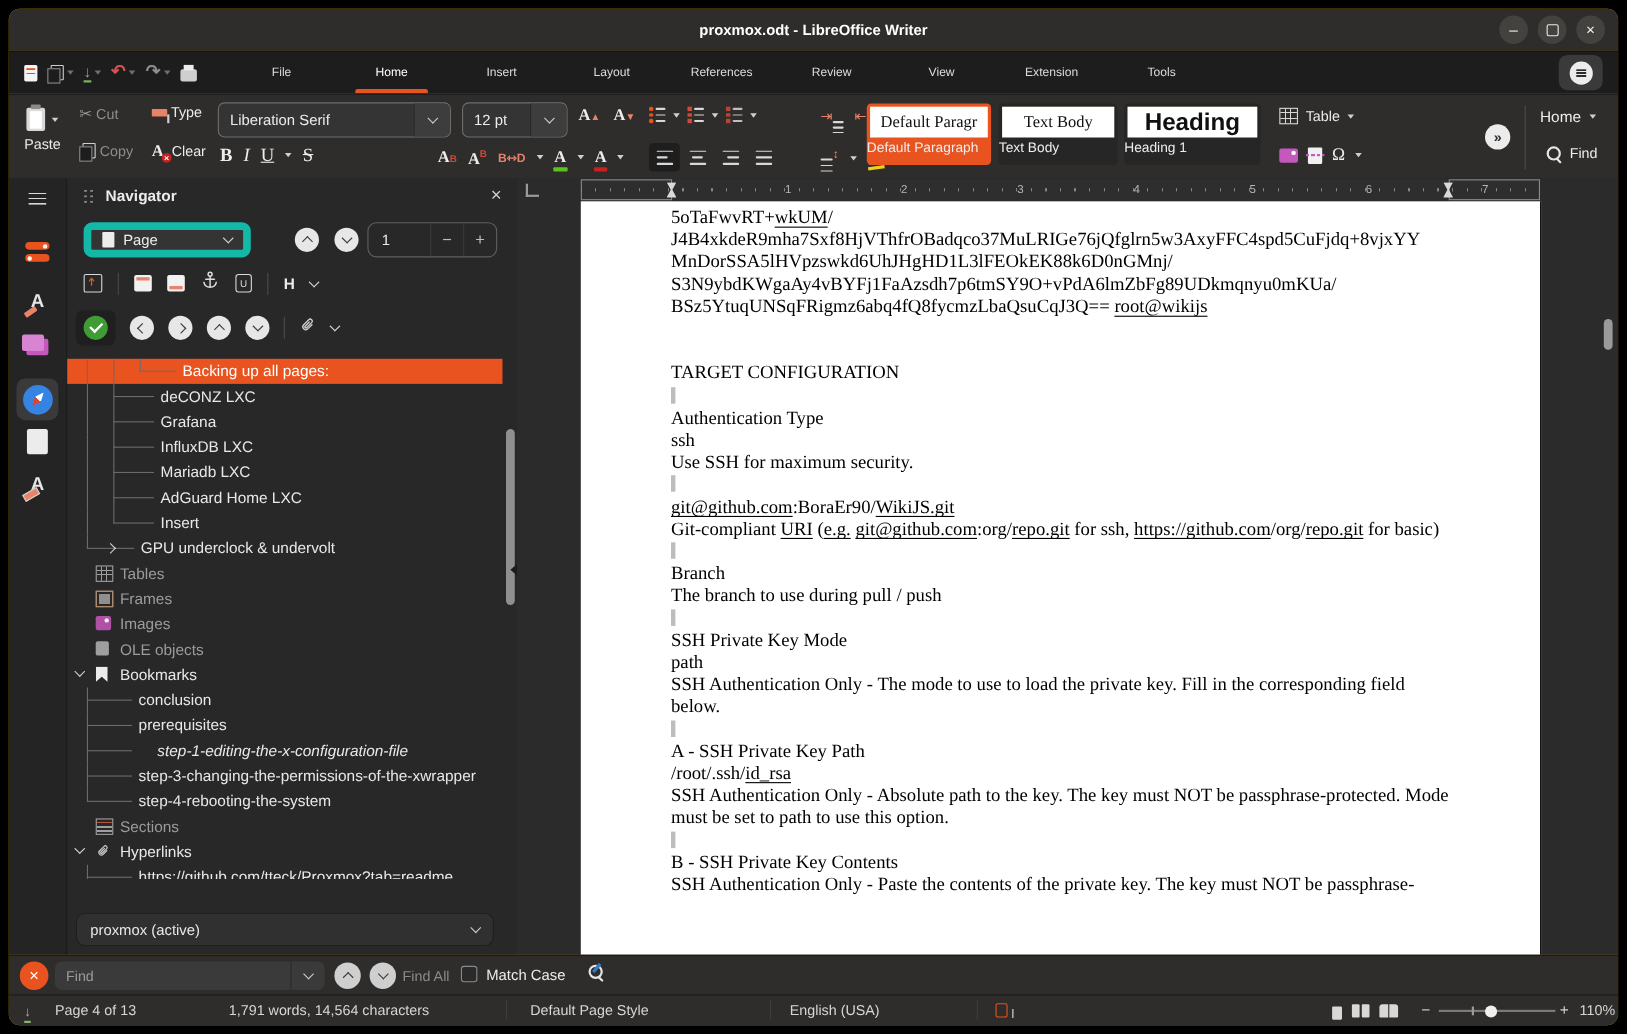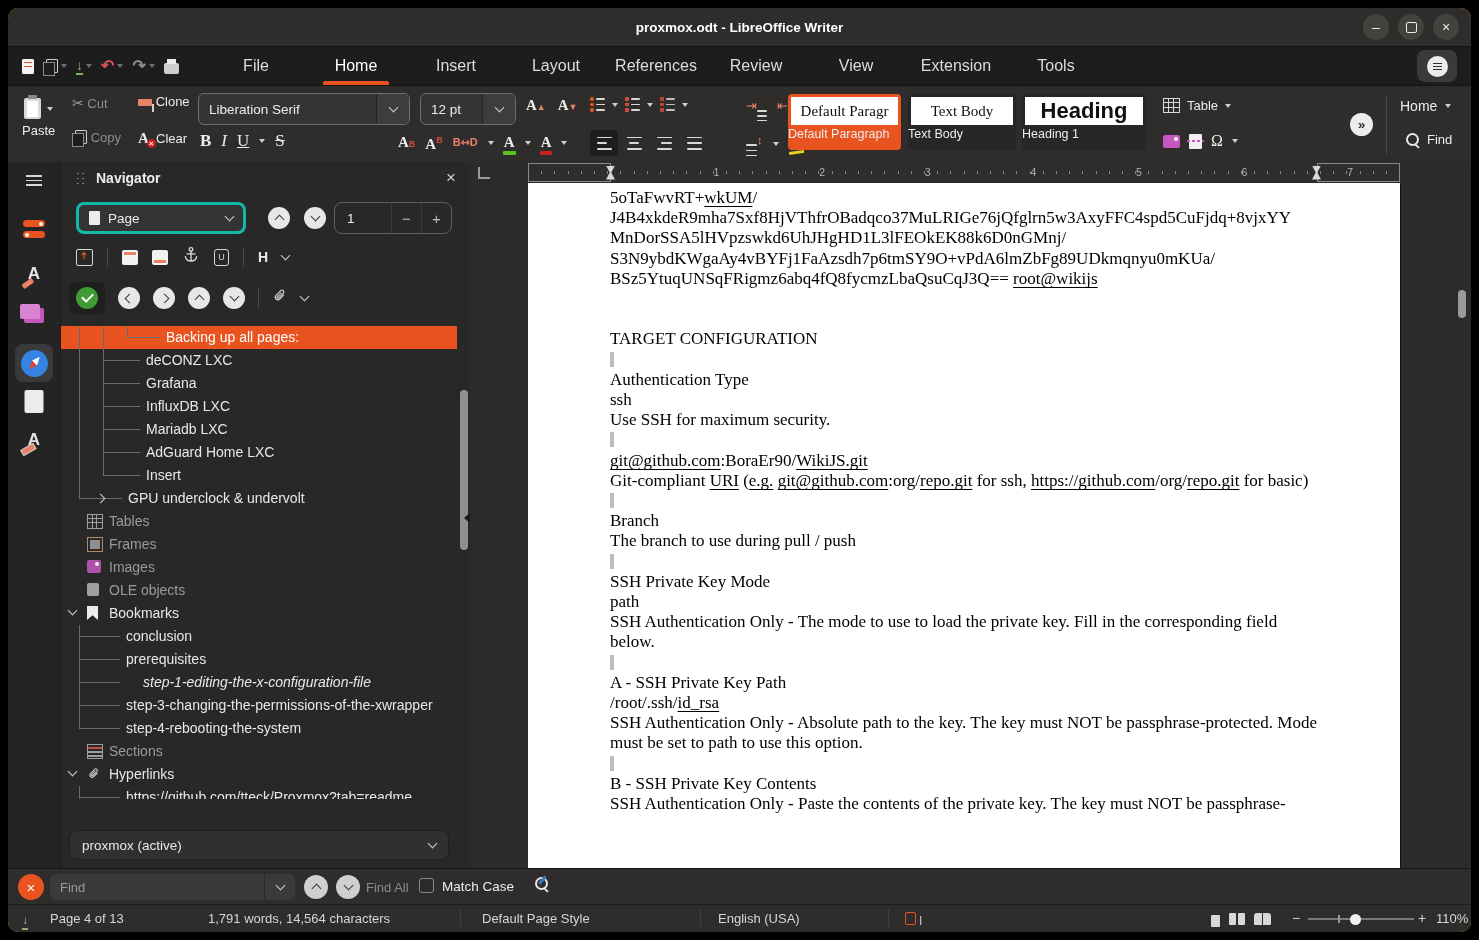--- a/index.html
+++ b/index.html
@@ -22,21 +22,21 @@
   .doc-ic{width:12px;height:15px;background:#f4f4f4;border-radius:1.5px;position:relative;display:block;}
   .doc-ic::after{content:"";position:absolute;left:2px;right:2px;top:3px;height:7px;background:repeating-linear-gradient(#e8531f 0 1.5px,transparent 1.5px 4px);}
   .copy-ic{width:10px;height:12px;border:1.2px solid #cfcfcf;border-radius:1px;position:relative;display:block;margin-left:3px;}
   .copy-ic::before{content:"";position:absolute;left:-4px;top:2px;width:10px;height:12px;border:1.2px solid #8a8a8a;background:#1d1d1d;}
   .dl-ic{color:#7cb564;font-size:14px;font-weight:bold;line-height:1;border-bottom:2px solid #7cb564;padding-bottom:1px;}
   .undo-ic{color:#d35454;font-size:16px;line-height:1;font-weight:bold;}
   .redo-ic{color:#8f8f8f;font-size:16px;line-height:1;font-weight:bold;}
   .print-ic{width:15px;height:11px;background:#cfcfcf;border-radius:2px;position:relative;display:block;margin-top:4px;}
   .print-ic::before{content:"";position:absolute;left:3px;top:-4px;width:9px;height:5px;background:#ececec;}
   .tabs{position:absolute;left:198px;top:0;height:100%;display:flex;}
-  .tab{width:100px;display:flex;align-items:center;justify-content:center;color:#dcdcdc;font-size:16px;position:relative;cursor:default;}
+  .tab{width:100px;display:flex;align-items:center;justify-content:center;color:#dcdcdc;font-size:11px;position:relative;cursor:default;}
   .tab.active{color:#fff;}
   .tab.active::after{content:"";position:absolute;left:17px;right:17px;bottom:0;height:4px;background:#e8531f;border-radius:2px 2px 0 0;}
   .menubtn{position:absolute;right:14px;top:3px;width:40px;height:32px;background:#3a3a3a;border-radius:8px;display:flex;align-items:center;justify-content:center;}
   .menubtn .circ{width:21px;height:21px;border-radius:50%;background:#ececec;display:flex;align-items:center;justify-content:center;}
   .hlines{width:9px;height:7px;background:repeating-linear-gradient(#2c2c2c 0 1.4px,transparent 1.4px 2.8px);display:block;}
 
   
   .toolbar{height:78px;background:#2e2d2b;position:relative;border-top:1px solid #141414;color:#ececec;font-size:13px;}
   .tb{position:absolute;}
   .lbl{font-size:13px;color:#ececec;}
@@ -113,21 +113,21 @@
   .compass{width:27px;height:27px;border-radius:50%;background:#3584e4;display:flex;align-items:center;justify-content:center;}
   .needle{width:7px;height:16px;background:linear-gradient(180deg,#fff 50%,#e0442c 50%);clip-path:polygon(50% 0,100% 50%,50% 100%,0 50%);transform:rotate(40deg);display:block;}
   .pageico{width:19px;height:23px;background:#ececec;border-radius:2px;display:block;}
   .inspA{font-size:17px;font-weight:bold;color:#e6e6e6;position:relative;}
   .inspA::after{content:"";position:absolute;left:-7px;bottom:-3px;width:13px;height:5px;background:#e8836a;border:1px solid #cfcfcf;transform:rotate(-30deg);}
 
   .nav{position:absolute;left:52px;top:0;width:410px;height:100%;background:#282828;border-left:1px solid #1c1c1c;box-sizing:border-box;}
   .navhdr{position:absolute;left:14px;top:8px;display:flex;align-items:center;gap:10px;color:#ececec;font-weight:bold;font-size:14px;}
   .grip{width:11px;height:15px;background:radial-gradient(#8a8a8a 1.1px,transparent 1.2px) 0 0/5.5px 5px;display:block;}
   .navclose{position:absolute;right:14px;top:6px;color:#cfcfcf;font-size:17px;}
-  .navdd{position:absolute;left:15px;top:40px;width:170px;height:32px;background:#343434;border:3px solid #14b8a6;border-radius:8px;display:flex;align-items:center;color:#ececec;font-size:13.5px;box-sizing:border-box;padding:0 10px;gap:8px;}
+  .navdd{position:absolute;left:15px;top:40px;width:152px;height:32px;background:#343434;border:7px solid #14b8a6;border-radius:8px;display:flex;align-items:center;color:#ececec;font-size:13.5px;box-sizing:border-box;padding:0 10px;gap:8px;}
   .navdd .pg{width:11px;height:14px;background:#ececec;border-radius:1px;display:block;}
   .navdd .sp{flex:1;}
   .cbtn{width:22px;height:22px;border-radius:50%;background:#e7e7e7;display:inline-flex;align-items:center;justify-content:center;}
   .spinner{position:absolute;left:273px;top:40px;width:118px;height:32px;border:1px solid #5f5f5f;border-radius:8px;display:flex;align-items:center;color:#ececec;box-sizing:border-box;}
   .spinner .val{width:44px;text-align:left;padding-left:12px;font-size:13.5px;}
   .spinner .sbtn{flex:1;text-align:center;color:#bdbdbd;font-size:15px;border-left:1px solid #3a3a3a;align-self:stretch;display:flex;align-items:center;justify-content:center;}
   .ntb{position:absolute;display:flex;align-items:center;}
   .hf{width:16px;height:15px;background:#f2f2f2;border-radius:2px;position:relative;display:block;}
   .hf::after{content:"";position:absolute;left:2px;right:2px;height:3px;background:#e8836a;}
   .hf.hd::after{top:2px;}
@@ -270,21 +270,21 @@
   <div class="toolbar">
     <div class="tb" style="left:14px;top:12px;text-align:center;">
       <div style="display:flex;align-items:center;gap:6px;justify-content:center;">
           <span class="paste-ic"></span>
           <span class="tri"></span>
         </div>
       <div class="lbl" style="margin-top:4px;">Paste</div>
     </div>
     <div class="tb" style="left:64px;top:10px;"><span class="scis">✂</span> <span class="lbl dim">Cut</span></div>
     <div class="tb" style="left:64px;top:44px;"><span class="copy-ic" style="display:inline-block;vertical-align:-2px;"></span> <span class="lbl dim">Copy</span></div>
-    <div class="tb" style="left:130px;top:8px;"><span class="clone-ic" style="display:inline-block;"></span> <span class="lbl">Clone</span></div>
+    <div class="tb" style="left:130px;top:8px;"><span class="clone-ic" style="display:inline-block;"></span> <span class="lbl">Type</span></div>
     <div class="tb" style="left:130px;top:44px;"><span class="clearA">A</span>&nbsp; <span class="lbl">Clear</span></div>
 
     <div class="combo" style="left:190px;top:7px;width:212px;">
       <span class="cname">Liberation Serif</span>
       <span class="cchev">
           <span class="chv down"></span>
         </span>
     </div>
     <div class="combo" style="left:412px;top:7px;width:96px;">
       <span class="cname">12 pt</span>

